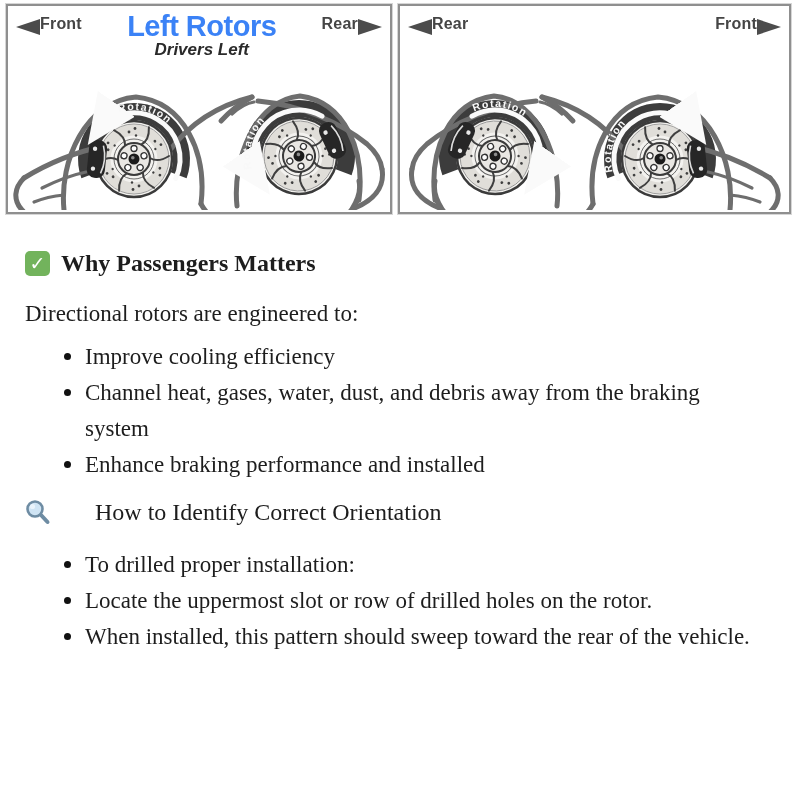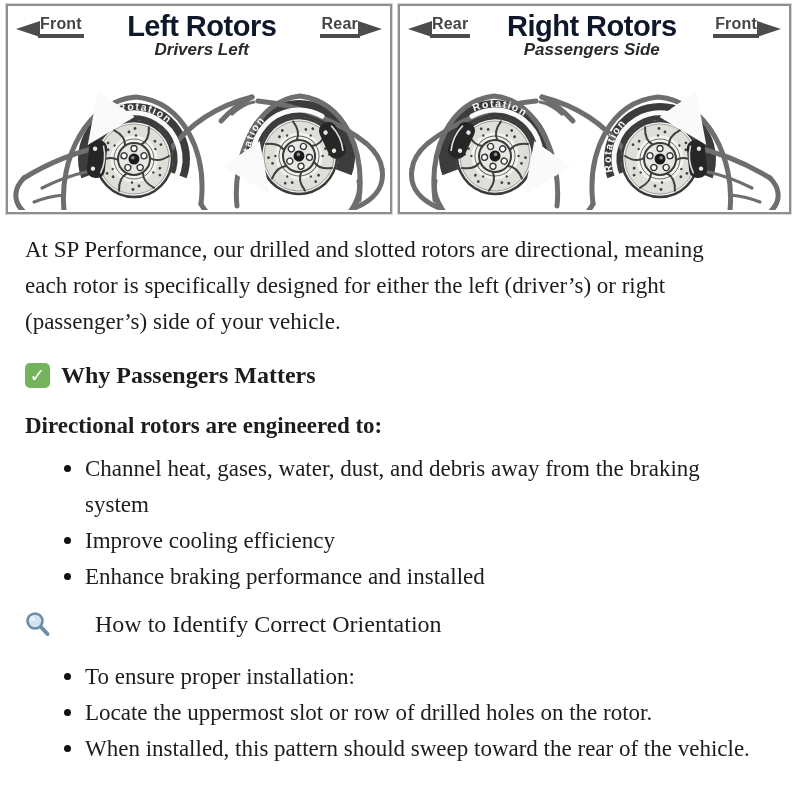--- a/index.html
+++ b/index.html
@@ -9,47 +9,47 @@
   .diagram{position:relative;width:800px;height:220px;background:#fff;}
   .panel{position:absolute;top:4px;height:210px;background:#fff;
          border:2px solid #8f8f8f;box-shadow:0 0 0 1px #d6d6d6;box-sizing:border-box;}
   .panel.p-left{left:6px;width:386px;}
   .panel.p-right{left:398px;width:393px;}
 
   .panel-head{position:absolute;top:5px;left:8px;right:8px;height:46px;
               display:flex;justify-content:space-between;align-items:flex-start;
               font-family:"Liberation Sans", sans-serif;}
   .dir-label{display:flex;align-items:center;margin-top:4px;}
-  .dir-stack{display:flex;flex-direction:column;align-items:stretch;}
+  .dir-stack{display:flex;flex-direction:row;align-items:stretch;}
   .dir-text{font-weight:bold;font-size:16px;color:#454545;letter-spacing:.2px;padding:0 2px;}
   .dir-bar{height:4px;background:#4c4c4c;margin-top:1px;}
   .tri{width:0;height:0;border-top:8px solid transparent;border-bottom:8px solid transparent;margin-bottom:-5px;}
   .tri.left{border-right:24px solid #4c4c4c;margin-right:-2px;}
   .tri.right{border-left:24px solid #4c4c4c;margin-left:-2px;}
   .titles{text-align:center;flex:1;}
-  .panel-title{font-size:29px;font-weight:bold;color:#0f172a;letter-spacing:-0.5px;line-height:30px;}
+  .panel-title{font-size:29px;font-weight:bold;color:#3b82f6;letter-spacing:-0.5px;line-height:30px;}
   .panel-sub{font-size:17px;font-weight:bold;font-style:italic;color:#2a2a2a;line-height:18px;}
 
   .car-svg{position:absolute;left:50%;transform:translateX(-50%);bottom:2px;width:386px;height:162px;display:block;}
   .bodyline{stroke:#6e6e6e;stroke-width:5;fill:none;stroke-linecap:round;}
   .bodyline.thin{stroke-width:3.2;}
   .arch{fill:#3c3c3c;}
   .rot-arrow{stroke:#fafafa;stroke-width:5;fill:none;stroke-linecap:round;}
   .rot-text{font-family:"Liberation Sans", sans-serif;font-size:10.5px;font-weight:bold;
             fill:#f8f8f8;letter-spacing:1.3px;}
   .slot{stroke:#3f3f3f;stroke-width:2;fill:none;stroke-linecap:round;}
   .dot{fill:#3f3f3f;}
 
   
   .content{padding:8px 40px 0 25px;font-size:23px;line-height:36px;}
   .intro{margin:4px 0 0 0;max-width:705px;}
   h2{font-size:24px;line-height:36px;margin:0;display:flex;align-items:center;gap:11px;}
   .h-why{margin-top:17px;font-weight:bold;}
   .h-how{margin-top:11px;font-weight:normal;gap:44px;}
-  .lead{margin:15px 0 0 0;font-weight:bold;}
+  .lead{margin:15px 0 0 0;}
   ul{list-style:none;margin:7px 0 0 0;padding:0 0 0 37px;}
   ul.second{margin-top:17px;}
   li{position:relative;padding-left:23px;max-width:676px;}
   li::before{content:"";position:absolute;left:2px;top:14px;width:7px;height:7px;border-radius:50%;background:#111;}
 
   .check-icon{display:inline-flex;width:25px;height:25px;border-radius:5px;background:#72b35c;
               color:#fff;font-family:"DejaVu Sans", sans-serif;font-size:19px;font-weight:bold;
               align-items:center;justify-content:center;flex:0 0 auto;}
   .mag-icon{display:inline-block;width:26px;height:26px;flex:0 0 auto;}
 </style>
@@ -181,24 +181,20 @@
 
   <div class="panel p-right">
     <div class="panel-head">
       <div class="dir-label">
         <span class="tri left"></span>
         <span class="dir-stack">
           <span class="dir-text">Rear</span>
           <span class="dir-bar"></span>
         </span>
       </div>
-      <div class="titles">
-        <div class="panel-title">Right Rotors</div>
-        <div class="panel-sub">Passengers Side</div>
-      </div>
       <div class="dir-label">
         <span class="dir-stack">
           <span class="dir-text">Front</span>
           <span class="dir-bar"></span>
         </span>
         <span class="tri right"></span>
       </div>
     </div>
 
     <svg class="car-svg" viewBox="0 0 386 162">
@@ -208,45 +204,44 @@
       </defs>
       <use href="#cargeom" transform="translate(386,0) scale(-1,1)"></use>
       <text class="rot-text"><textPath href="#tpB1">Rotation</textPath></text>
       <text class="rot-text"><textPath href="#tpB2">Rotation</textPath></text>
     </svg>
   </div>
 </div>
 
 <div class="content">
 
-  <p class="intro">At SP Performance, our drilled and slotted rotors are directional, meaning each rotor is specifically designed for either the left (driver’s) or right (passenger’s) side of your vehicle.</p>
 
   <h2 class="h-why">
     <span class="check-icon">✓</span>
     <span>Why Passengers Matters</span>
   </h2>
 
   <p class="lead">Directional rotors are engineered to:</p>
 
   <ul>
 
-  <li>Channel heat, gases, water, dust, and debris away from the braking system</li>
-      <li>Improve cooling efficiency</li>
+  <li>Improve cooling efficiency</li>
+      <li>Channel heat, gases, water, dust, and debris away from the braking system</li>
       <li>Enhance braking performance and installed</li>
     </ul>
 
   <h2 class="h-how">
     <svg class="mag-icon" viewBox="0 0 26 26">
       <circle cx="10" cy="10" r="7.5" fill="#cfe4f4" stroke="#6e8ca3" stroke-width="2.6"></circle>
       <circle cx="7.5" cy="7.5" r="2.6" fill="#e9f3fb" stroke="none"></circle>
       <line x1="16" y1="16" x2="22.5" y2="23" stroke="#6e8ca3" stroke-width="4" stroke-linecap="round"></line>
     </svg>
     <span>How to Identify Correct Orientation</span>
   </h2>
 
   <ul class="second">
 
-  <li>To ensure proper installation:</li>
+  <li>To drilled proper installation:</li>
       <li>Locate the uppermost slot or row of drilled holes on the rotor.</li>
       <li>When installed, this pattern should sweep toward the rear of the vehicle.</li>
     </ul>
 
 </div>
 
 </body></html>

